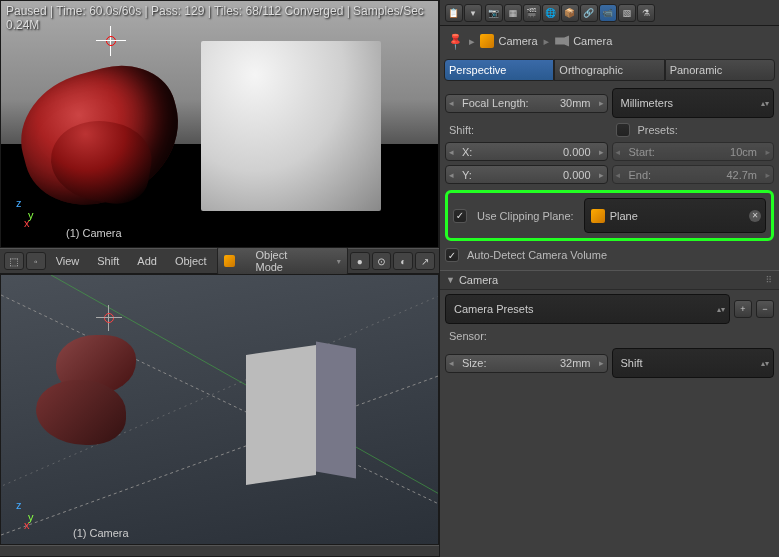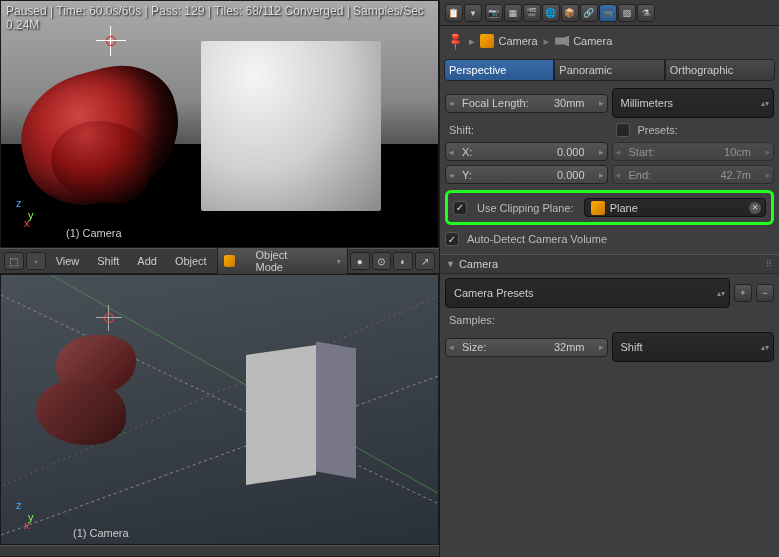--- a/index.html
+++ b/index.html
@@ -57,28 +57,28 @@
 .tab:first-child{border-radius:4px 0 0 4px}
 .tab:last-child{border-radius:0 4px 4px 0}
 .tab:not(:first-child):not(:last-child){border-radius:0}
 .props{padding:4px 5px;display:flex;flex-direction:column;gap:4px}
 .prop-row{display:flex;gap:4px;align-items:center}
 .num-field{flex:1;background:linear-gradient(#555,#454545);border:1px solid #222;border-radius:4px;padding:2px 8px;display:flex;justify-content:space-between;align-items:center;height:19px;position:relative}
 .num-field .arrow-l,.num-field .arrow-r{position:absolute;color:#888;font-size:9px}
 .num-field .arrow-l{left:3px}
 .num-field .arrow-r{right:3px}
 .num-field .lbl{margin-left:8px}
-.num-field .val{margin-right:14px}
+.num-field .val{margin-right:8px}
 .num-field.disabled{opacity:.6}
 .dropdown-field{background:linear-gradient(#2a2a2a,#232323);border:1px solid #111;border-radius:4px;padding:2px 8px;display:flex;align-items:center;gap:4px;height:30px;position:relative}
 .dropdown-field .dd-arrows{position:absolute;right:4px;font-size:8px;color:#888}
 .label-text{padding:2px 4px;color:#bbb}
 .checkbox{width:14px;height:14px;background:linear-gradient(#2a2a2a,#222);border:1px solid #555;border-radius:3px;display:flex;align-items:center;justify-content:center;font-size:10px;color:#ddd}
 .highlight-box{border:3px solid #2f2;border-radius:6px;padding:5px;margin:2px 0;display:flex;align-items:center;gap:6px}
-.obj-field{background:linear-gradient(#2a2a2a,#232323);border:1px solid #111;border-radius:4px;padding:2px 6px;display:flex;align-items:center;gap:5px;flex:1;height:19px;position:relative}
+.obj-field{background:linear-gradient(#2a2a2a,#232323);border:1px solid #111;border-radius:4px;padding:2px 6px;display:flex;align-items:center;gap:5px;flex:1;height:35px;position:relative}
 .obj-field .x-btn{position:absolute;right:4px;width:12px;height:12px;border-radius:50%;background:#555;font-size:8px;display:flex;align-items:center;justify-content:center}
 .panel-header{background:#3a3a3a;padding:3px 6px;display:flex;align-items:center;gap:4px;border-top:1px solid #555;margin-top:3px;border-bottom:1px solid #2a2a2a}
 .panel-header .arrow{font-size:9px;color:#999}
 .panel-header .drag{margin-left:auto;color:#777;font-size:9px;letter-spacing:1px}
 .toolbar-group{display:flex;gap:1px}
 </style>
 </head>
 <body>
 
 <div class="left-panel">
@@ -175,22 +175,22 @@
     </div>
     <span class="bc-sep">▸</span>
     <div class="bc-item">
       <span class="cam-icon2"></span>
       <span>Camera</span>
     </div>
   </div>
 
   <div class="tabs">
     <div class="tab active">Perspective</div>
+    <div class="tab">Orthographic</div>
     <div class="tab">Panoramic</div>
-    <div class="tab">Orthographic</div>
   </div>
 
   <div class="props">
     <div class="prop-row">
       <div class="num-field">
           <span class="arrow-l">◂</span>
           <span class="lbl">Focal Length:</span>
           <span class="val">30mm</span>
           <span class="arrow-r">▸</span>
         </div>
@@ -259,21 +259,21 @@
 
   <div class="props">
     <div class="prop-row">
       <div class="dropdown-field" style="flex:1">
           <span>Camera Presets</span>
           <span class="dd-arrows">▴▾</span>
         </div>
       <div class="tiny-btn">+</div>
       <div class="tiny-btn">−</div>
     </div>
-    <span class="label-text">Samples:</span>
+    <span class="label-text">Sensor:</span>
     <div class="prop-row">
       <div class="num-field">
           <span class="arrow-l">◂</span>
           <span class="lbl">Size:</span>
           <span class="val">32mm</span>
           <span class="arrow-r">▸</span>
         </div>
       <div class="dropdown-field" style="flex:1">
           <span>Shift</span>
           <span class="dd-arrows">▴▾</span>

